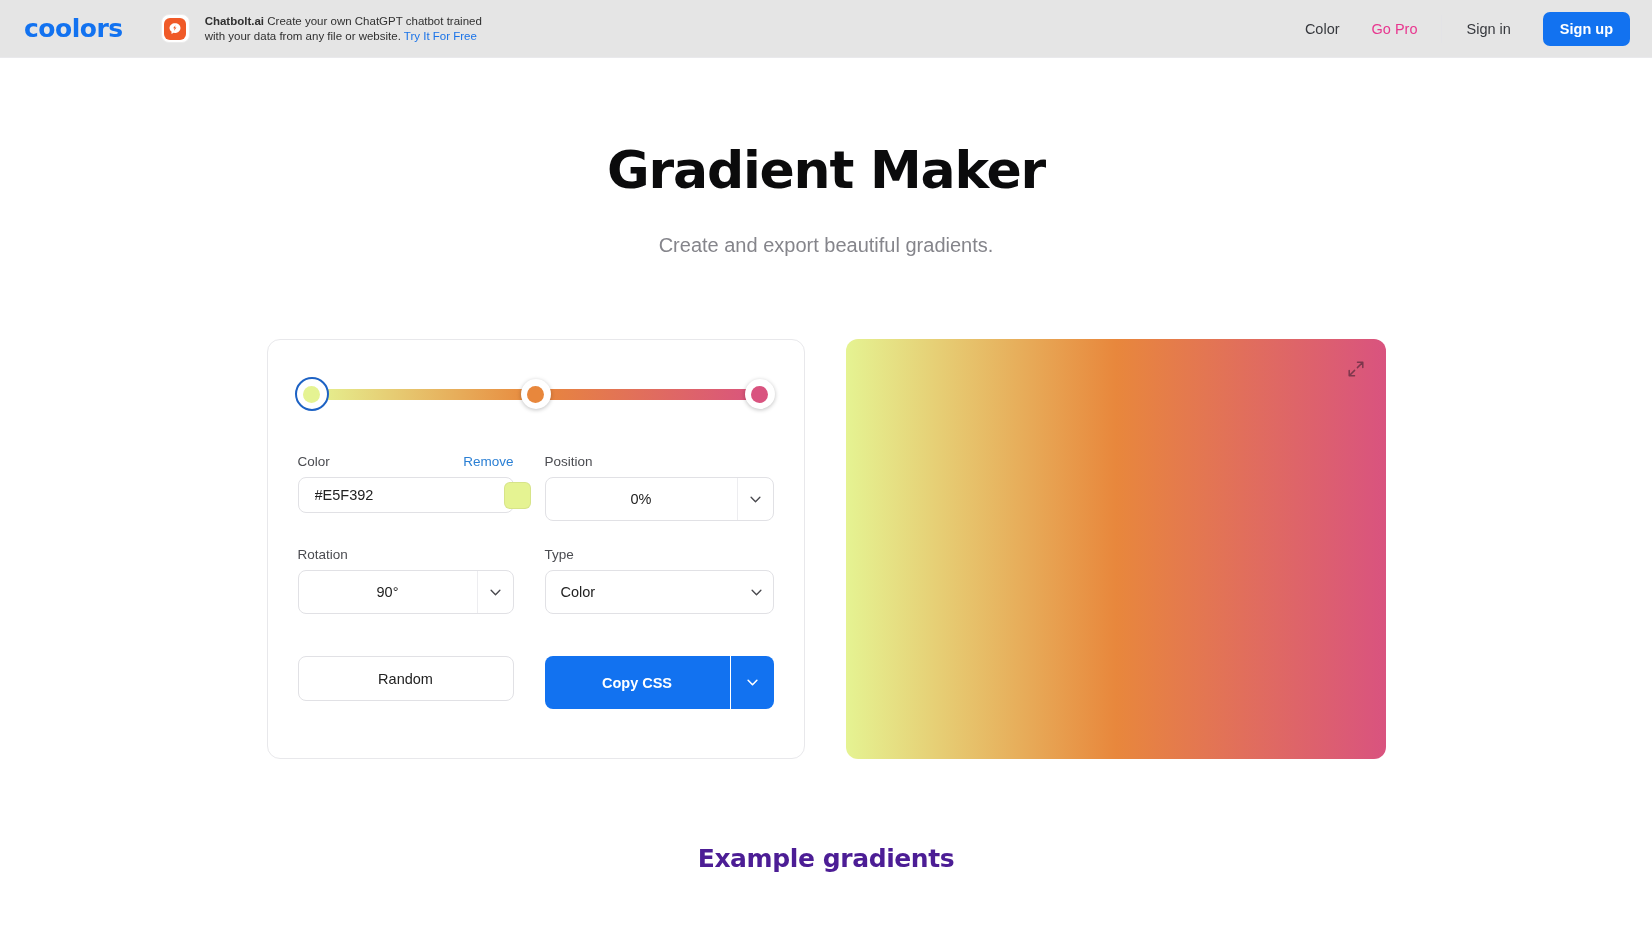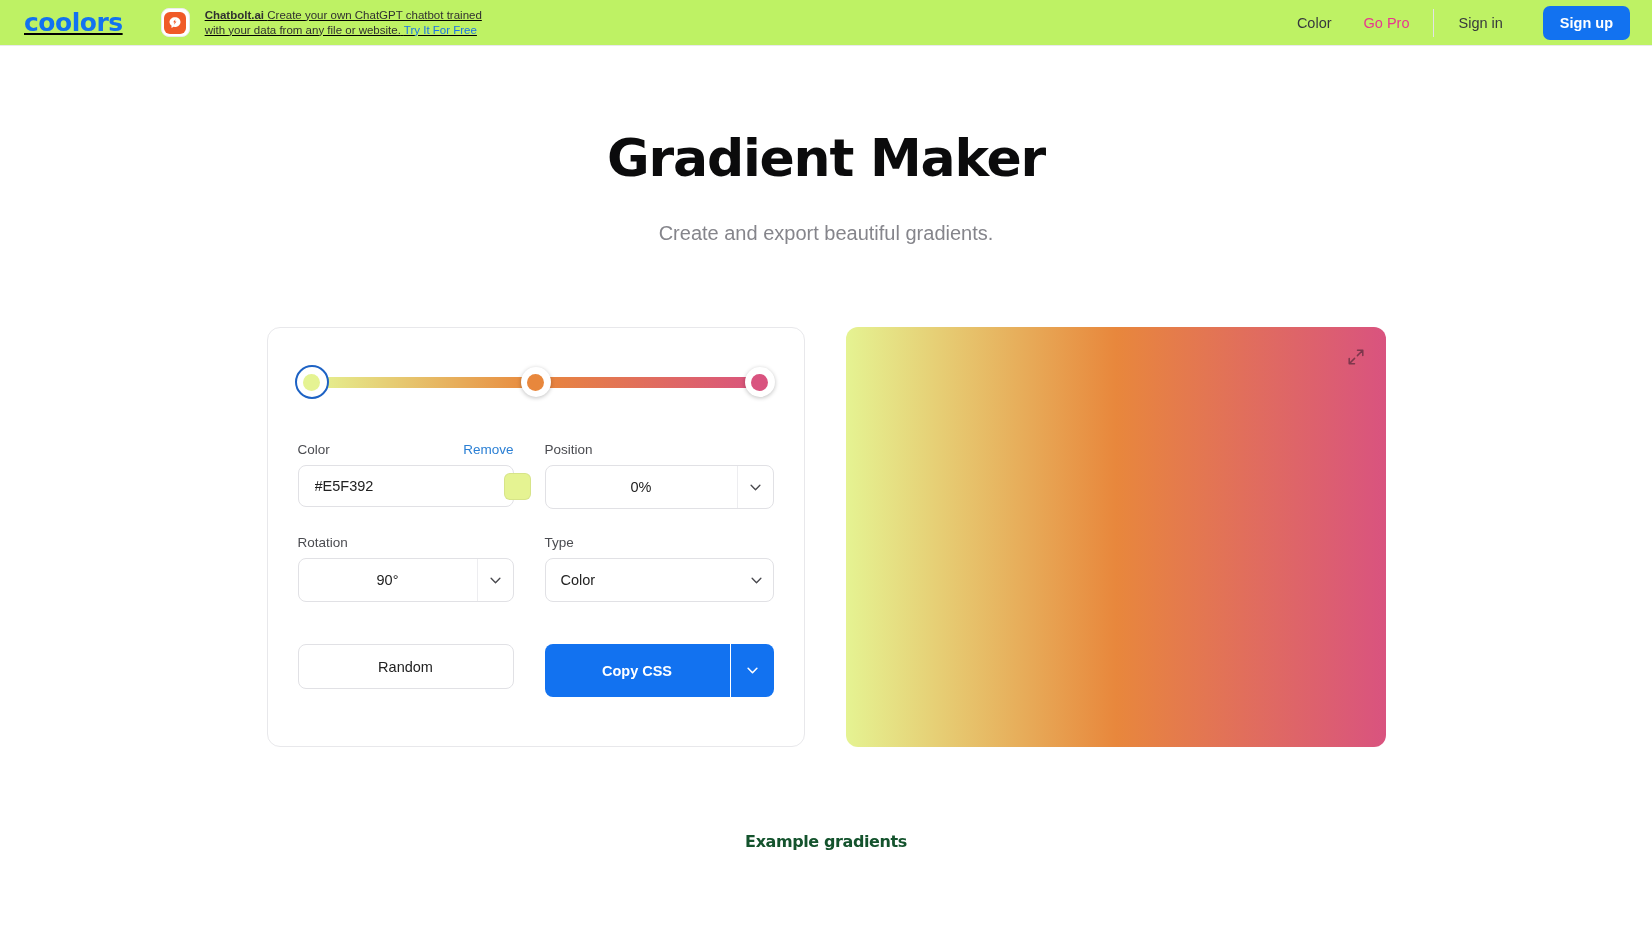--- a/index.html
+++ b/index.html
@@ -7,27 +7,26 @@
     margin: 0; padding: 0;
     width: 1652px; height: 941px;
     background: #ffffff;
     font-family: "Liberation Sans", sans-serif;
     overflow: hidden;
   }
 
   
   .header {
     position: relative;
-    height: 46px;
+    height: 58px;
     width: 100%;
     border-bottom: 1px solid #e9e9ec;
     display: flex;
     align-items: center;
-    background: #bef264;
-    text-decoration: underline;
+    background: #e5e5e5;
   }
   .brand-logo {
     margin-left: 24px;
     font-size: 25px;
     font-weight: 800;
     letter-spacing: -0.5px;
     color: #1272f0;
     font-family: "DejaVu Sans", sans-serif;
     line-height: 1;
     user-select: none;
@@ -84,21 +83,21 @@
   }
   .btn-signup {
     background: #1272f0;
     color: #fff;
     font-size: 14.5px;
     font-weight: 700;
     border: none;
     border-radius: 7px;
     padding: 9px 17px;
     cursor: pointer;
-    margin-left: 24px;
+    margin-left: 16px;
   }
 
   
   .hero { text-align: center; padding-top: 82px; }
   .hero h1 {
     margin: 0;
     font-size: 52px;
     font-weight: 800;
     letter-spacing: -1.2px;
     color: #0b0b0c;
@@ -176,21 +175,21 @@
     font-size: 13.5px;
     color: #4b4c51;
     margin-bottom: 8px;
   }
   .field-label-row .remove {
     color: #2a7fd4;
     cursor: pointer;
     font-size: 13.5px;
   }
   .input-box {
-    height: 42px;
+    height: 36px;
     border: 1px solid #e1e1e5;
     border-radius: 8px;
     display: flex;
     align-items: center;
     padding: 0 9px 0 14px;
     background: #fff;
   }
   .input-box input {
     border: none;
     outline: none;
@@ -294,24 +293,24 @@
     top: 20px; right: 20px;
     width: 20px; height: 20px;
     cursor: pointer;
     opacity: 0.72;
   }
 
   
   .examples-title {
     text-align: center;
     margin-top: 85px;
-    font-size: 16px;
+    font-size: 25px;
     font-weight: 800;
     letter-spacing: -0.4px;
-    color: #14532d;
+    color: #4c1d95;
     font-family: "DejaVu Sans", sans-serif;
   }
 </style>
 </head>
 <body>
 
 <div class="header">
 
   <div class="brand-logo">coolors</div>
 

